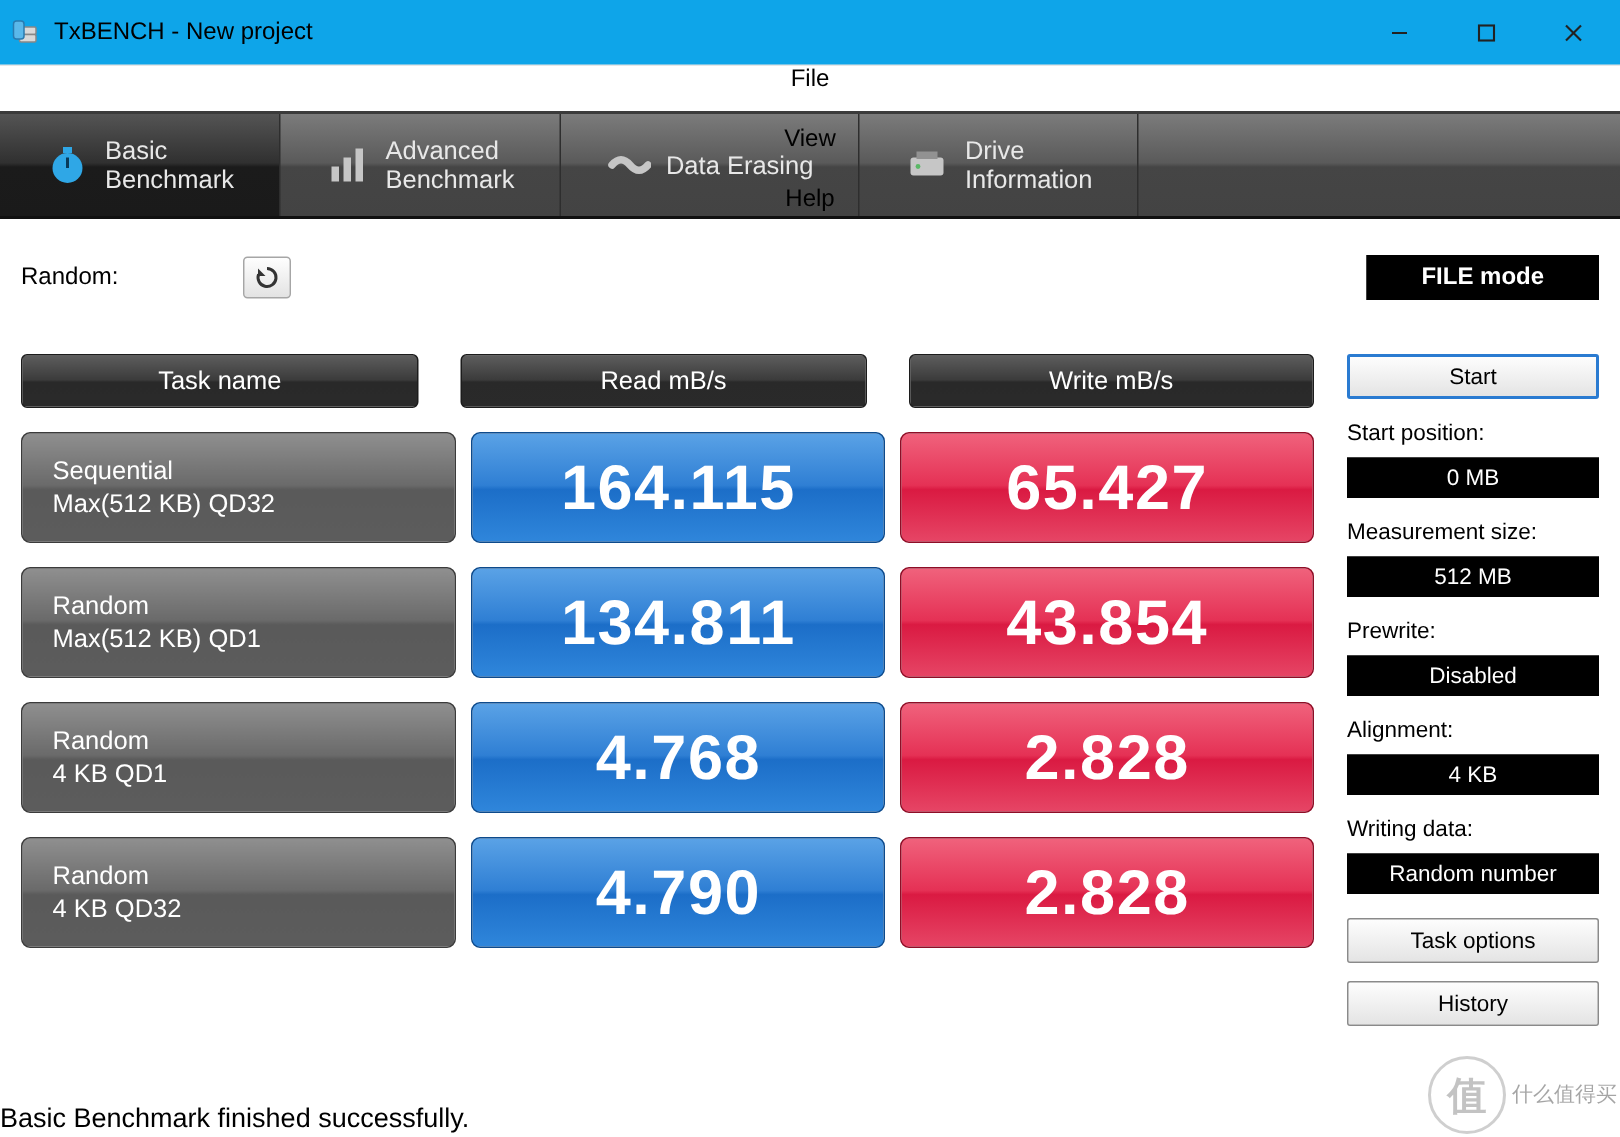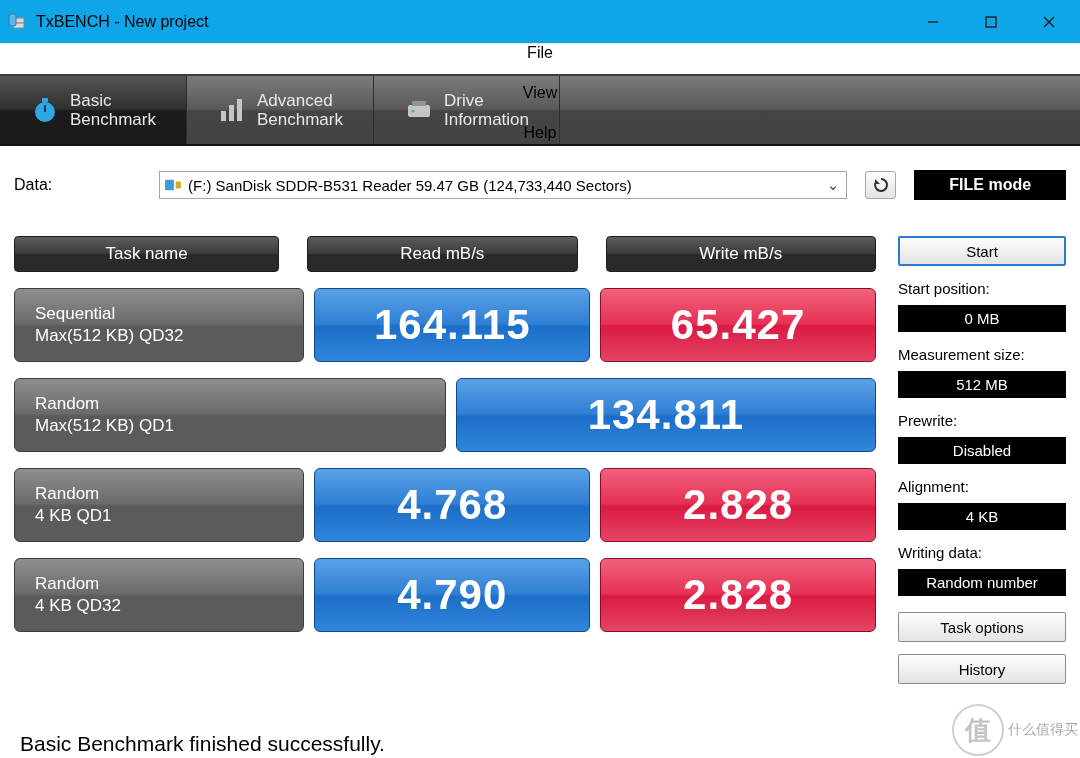--- a/index.html
+++ b/index.html
@@ -48,21 +48,21 @@
   .cellval { flex: 1; color: #fff; border-radius: 6px; display: flex; align-items: center; justify-content: center; font-size: 42px; font-weight: 700; letter-spacing: 1px; font-family: Arial, sans-serif; border: 1px solid; }
   .cellval.read { background: linear-gradient(#5aa2e6,#2f7fd4 48%,#1c6ec8 52%,#2f86db); border-color: #0d4a8c; }
   .cellval.write { background: linear-gradient(#f0627c,#e53155 48%,#da1a42 52%,#e64565); border-color: #8e0d26; }
 
   
   .side .btn { height: 30px; border: 1px solid #8a8a8a; background: linear-gradient(#fdfdfd,#e4e4e4); font-size: 15px; display: flex; align-items: center; justify-content: center; border-radius: 2px; }
   .side .btn.start { border: 2px solid #2a7bd1; }
   .side .slabel { font-size: 15px; margin-top: 10px; }
   .side .sval { background: #000; color: #fff; text-align: center; padding: 4px 0; font-size: 15px; margin-top: 4px; border: 1px solid #000; }
 
-  .status { position: absolute; bottom: 2px; left: 20px; font-size: 21px; }
+  .status { position: absolute; bottom: 2px; left: 0; font-size: 18px; }
 
   .watermark { position: absolute; right: 2px; bottom: 2px; opacity: .35; display: flex; align-items: center; gap: 4px; font-size: 14px;}
   .watermark .c { width: 52px; height: 52px; border-radius: 50%; border: 2px solid #777; display: flex; align-items: center; justify-content: center; font-size: 26px; font-weight: 700; color: #555; }
 </style>
 </head>
 <body>
 
 <div class="titlebar">
   <svg class="appicon" viewBox="0 0 20 20">
     <rect x="5" y="6" width="11" height="5" rx="1" fill="#d9d9d9" stroke="#888"></rect>
@@ -114,43 +114,43 @@
         <rect x="12" y="10" width="5" height="16" fill="#c6c6c6"></rect>
         <rect x="20" y="4" width="5" height="22" fill="#c6c6c6"></rect>
       </svg>
     <div class="two">
         <span>Advanced</span>
         <span>Benchmark</span>
       </div>
   </div>
   <div class="tab">
     <svg class="ticon" viewBox="0 0 30 30">
+        <path d="M4 15 Q10 8 16 15 Q22 22 28 15" fill="none" stroke="#c6c6c6" stroke-width="5" stroke-linecap="round"></path>
+      </svg>
+    <div class="two">
+        <span>Data Erasing</span>
+      </div>
+  </div>
+  <div class="tab">
+    <svg class="ticon" viewBox="0 0 30 30">
         <rect x="4" y="10" width="22" height="12" rx="2" fill="#c6c6c6"></rect>
         <rect x="8" y="6" width="14" height="5" fill="#929292"></rect>
         <circle cx="9" cy="16" r="1.6" fill="#5ab866"></circle>
       </svg>
     <div class="two">
         <span>Drive</span>
         <span>Information</span>
       </div>
   </div>
 </div>
 
 <div class="body">
 
   <div class="driverow">
-    <span class="lbl">Data:</span>
-    <div class="driveselect">
-      <svg class="dicon" viewBox="0 0 20 16">
-          <rect x="1" y="2" width="10" height="12" rx="1" fill="#3b9bd8"></rect>
-          <rect x="13" y="4" width="6" height="8" fill="#d9a42a"></rect>
-        </svg>
-      <span>(F:) SanDisk SDDR-B531 Reader  59.47 GB (124,733,440 Sectors)</span>
-      <span class="dd">⌄</span>
-    </div>
+    <span class="lbl">Random:</span>
     <div class="refresh">
       <svg width="18" height="18" viewBox="0 0 18 18">
           <path d="M9 3 a6 6 0 1 1 -5.6 3.9" fill="none" stroke="#333" stroke-width="2"></path>
           <path d="M3 3 L3 8 L8 8 Z" fill="#333"></path>
         </svg>
     </div>
     <div class="filemode">FILE mode</div>
   </div>
 
   <div class="mainrow">
@@ -170,20 +170,21 @@
         <div class="cellval read">164.115</div>
         <div class="cellval write">65.427</div>
       </div>
 
       <div class="row3">
         <div class="cellname">
           <span>Random</span>
           <span>Max(512 KB) QD1</span>
         </div>
         <div class="cellval read">134.811</div>
+        <div class="cellval write">43.854</div>
       </div>
 
       <div class="row3">
         <div class="cellname">
           <span>Random</span>
           <span>4 KB QD1</span>
         </div>
         <div class="cellval read">4.768</div>
         <div class="cellval write">2.828</div>
       </div>

